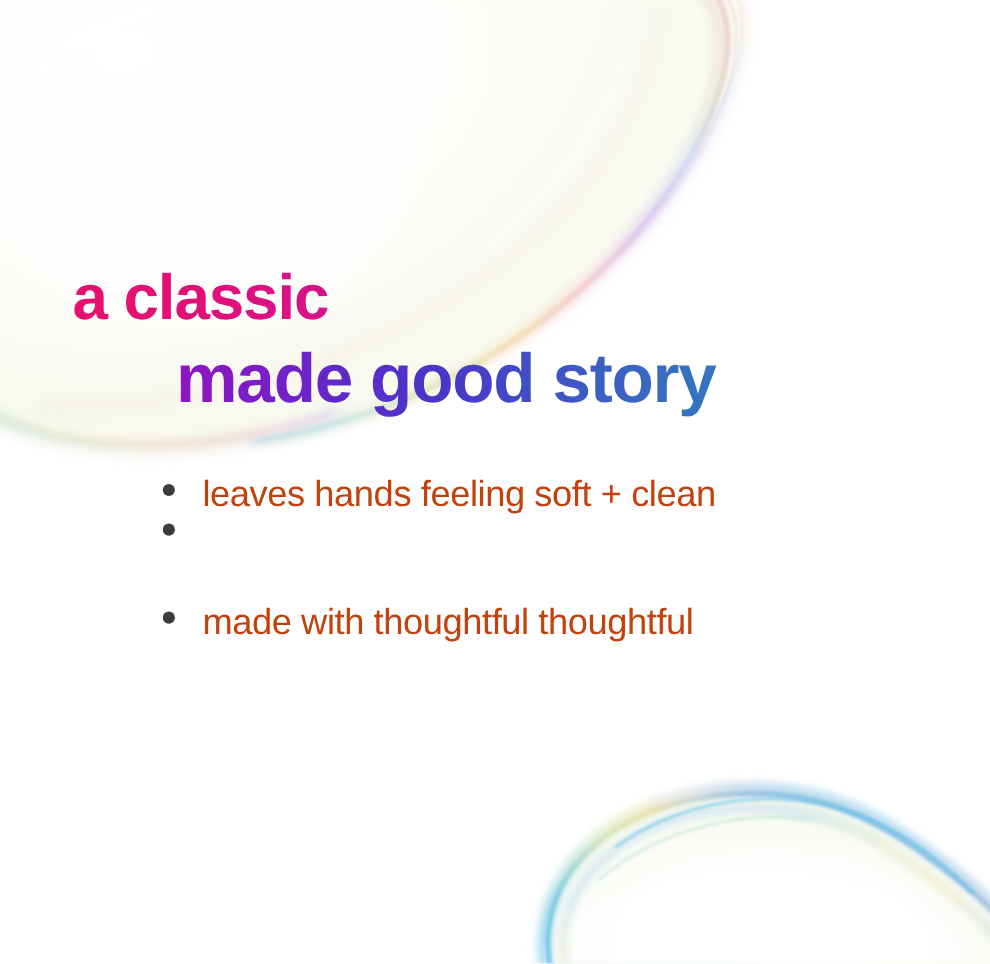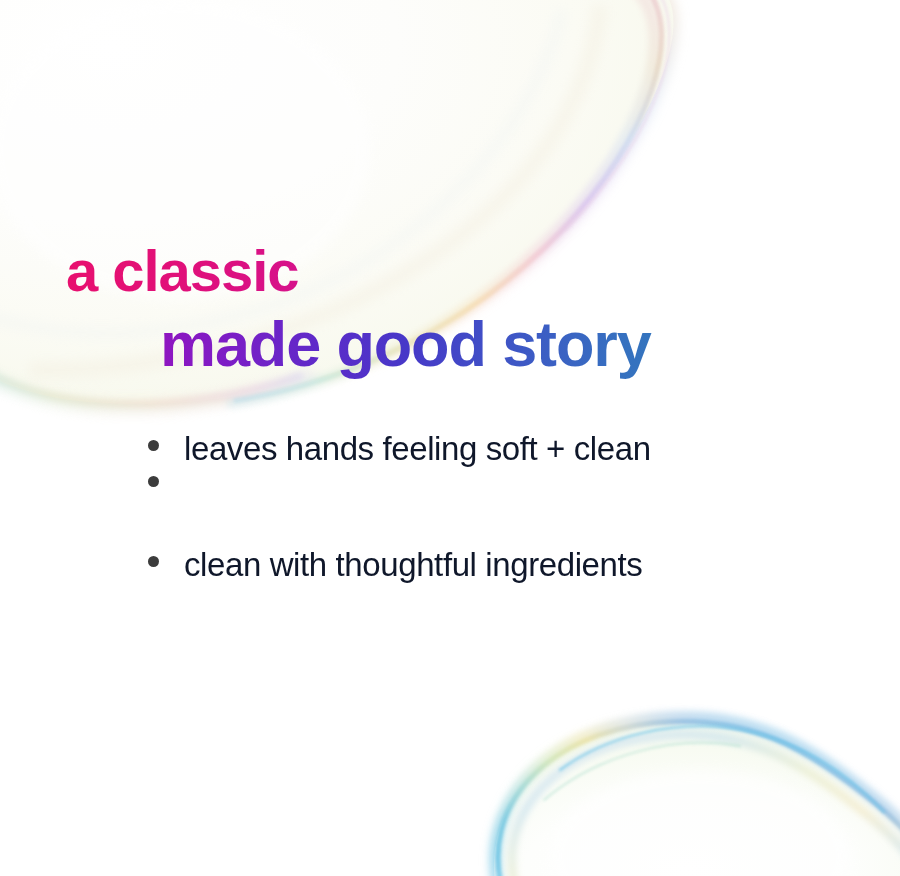--- a/index.html
+++ b/index.html
@@ -75,21 +75,21 @@
     left: 148px;
     top: 427px;
     margin: 0;
     padding: 0;
     list-style: none;
   }
   .bullet-item {
     display: flex;
     align-items: baseline;
     height: 58px;
-    color: #0f172a;
+    color: #c2410c;
     font-size: 33px;
     line-height: 44px;
     font-weight: 400;
     letter-spacing: -0.012em;
     white-space: nowrap;
   }
   .bullet-dot {
     flex: 0 0 auto;
     width: 11px;
     height: 11px;
@@ -268,17 +268,17 @@
   <ul class="bullets">
     <li class="bullet-item">
       <span class="bullet-dot"></span>
       <span class="bullet-text">leaves hands feeling soft + clean</span>
     </li>
     <li class="bullet-item">
       <span class="bullet-dot"></span>
     </li>
     <li class="bullet-item">
       <span class="bullet-dot"></span>
-      <span class="bullet-text">clean with thoughtful ingredients</span>
+      <span class="bullet-text">made with thoughtful thoughtful</span>
     </li>
   </ul>
 
 </div>
 
 </body></html>

